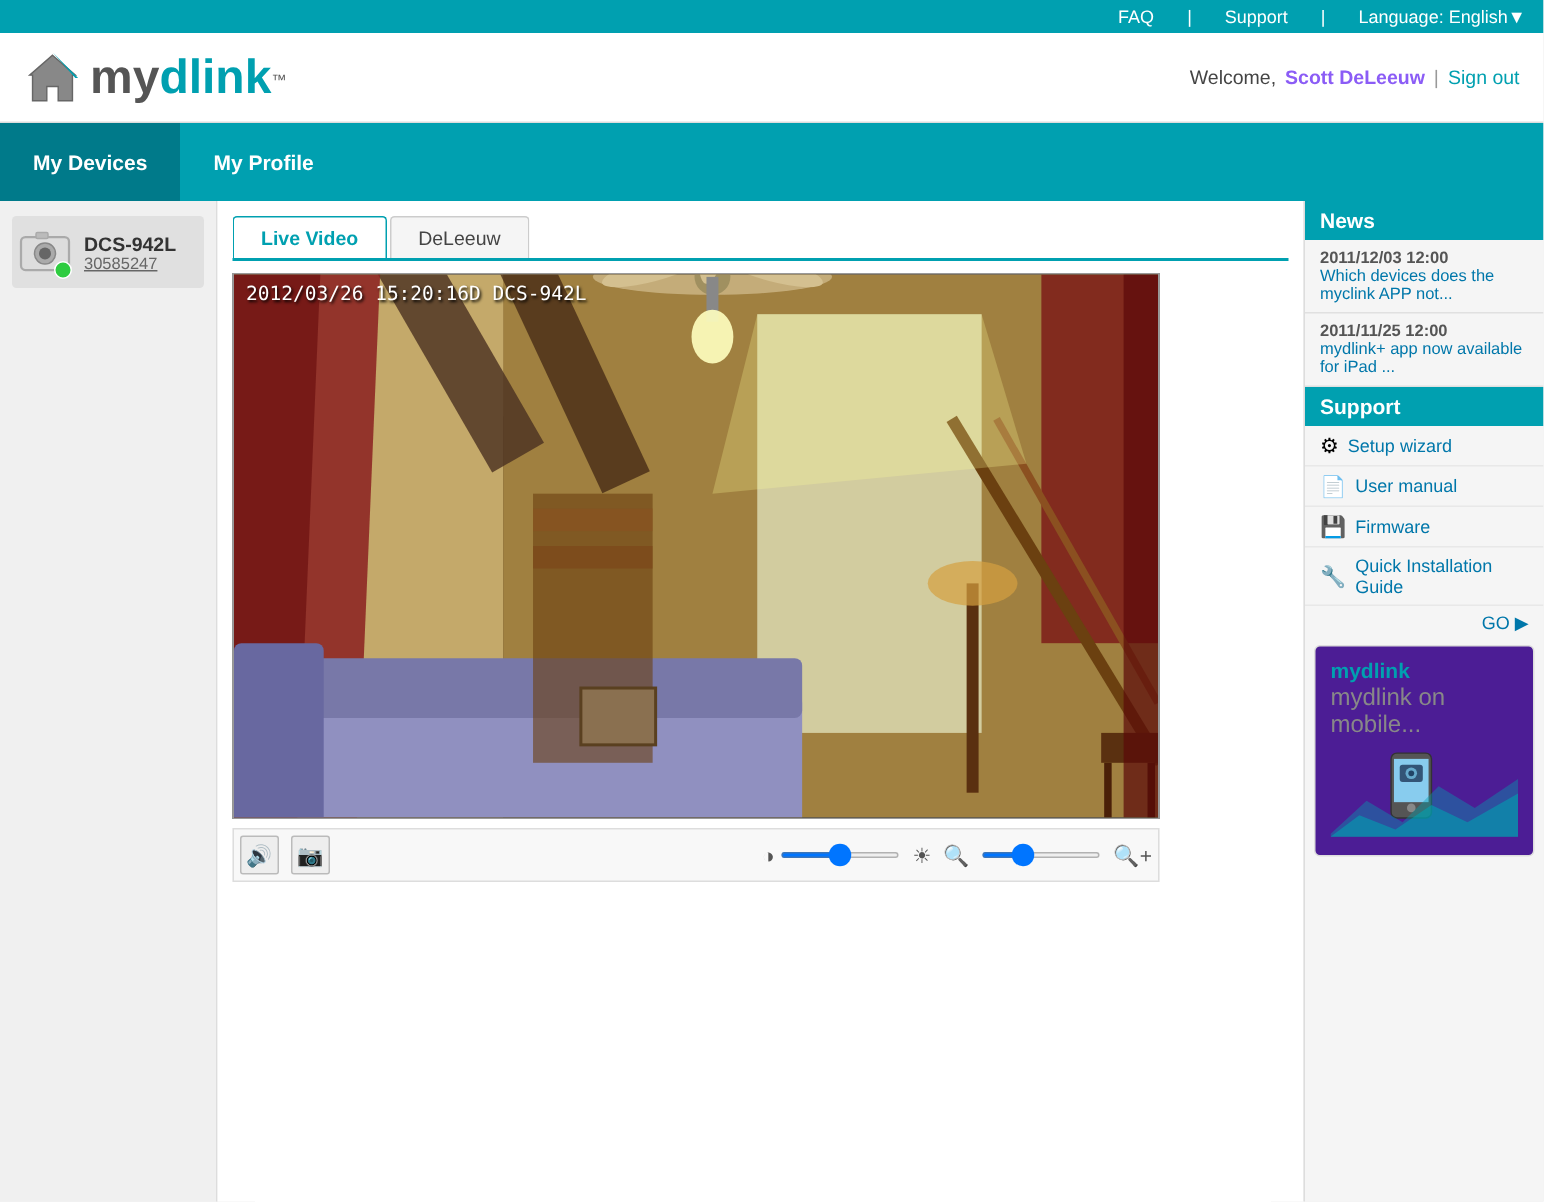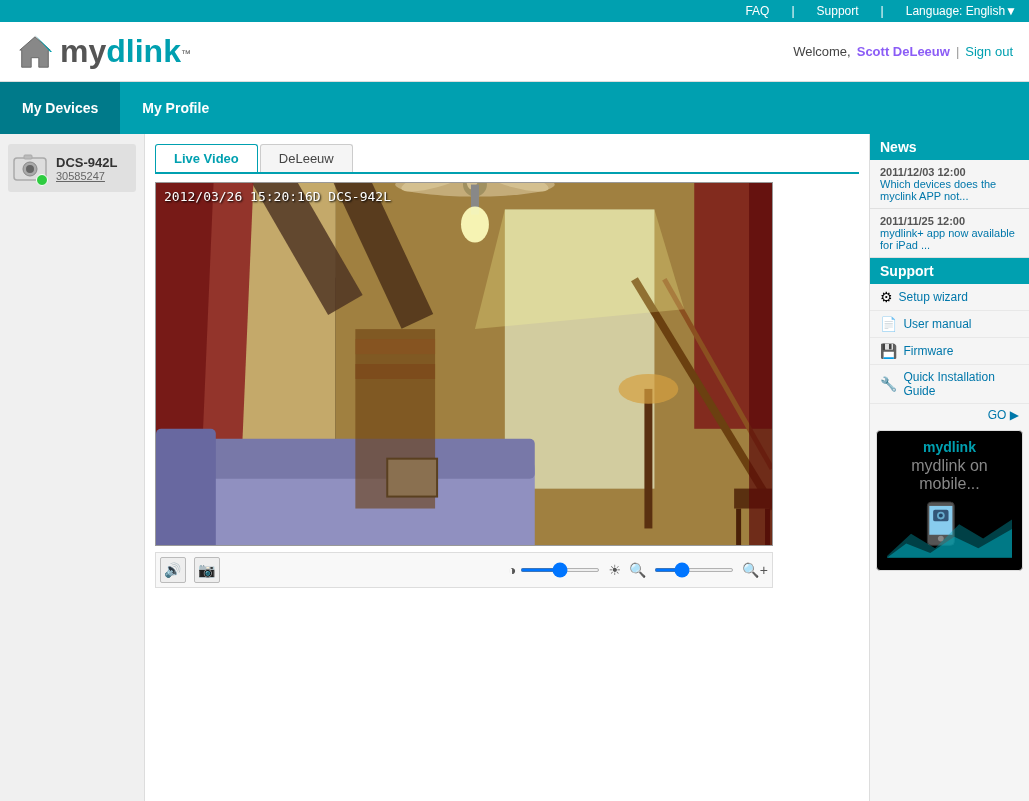--- a/index.html
+++ b/index.html
@@ -238,25 +238,24 @@
       text-align: right;
       padding: 4px 10px;
       font-size: 12px;
       color: #0077aa;
       cursor: pointer;
     }
 
     
     .mydlink-mobile {
       padding: 8px 10px;
-      background: #000000;
+      background: #4c1d95;
       margin: 4px 6px;
       border: 1px solid #ddd;
       border-radius: 4px;
-      text-align: center;
     }
     .mydlink-mobile-logo {
       font-size: 14px; font-weight: bold; color: #555;
     }
     .mydlink-mobile-logo span { color: #00a0b0; }
     .mobile-tagline { font-size: 16px; color: #888; margin-top: 2px; }
     .mobile-graphic {
       margin-top: 6px;
       width: 100%;
       height: 60px;

